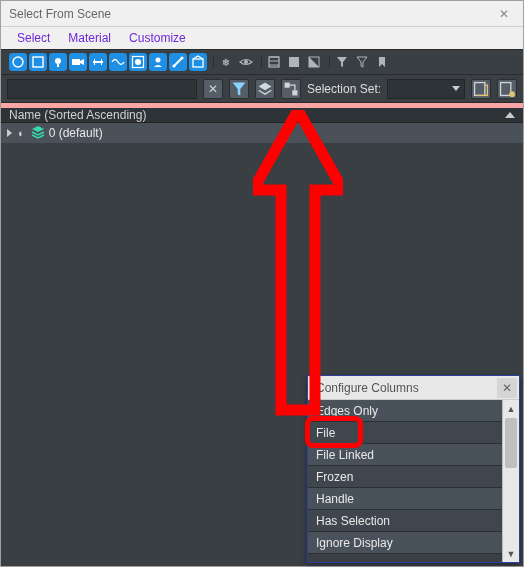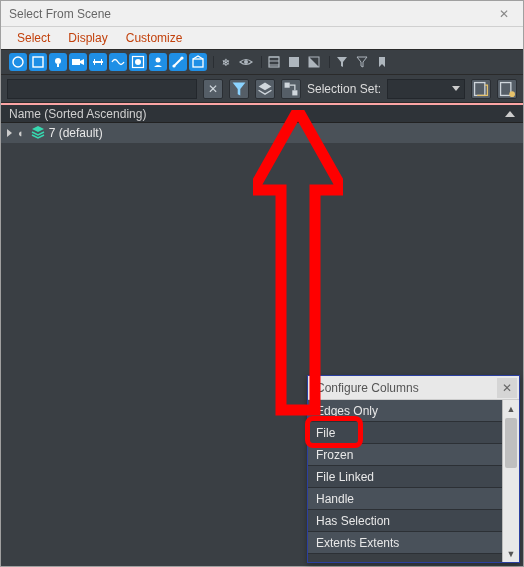--- a/index.html
+++ b/index.html
@@ -53,21 +53,21 @@
     width:34px; height:22px;
     display:flex;align-items:center;justify-content:center;
     color:#888;
   }
   .menubar{
     height:22px;
     display:flex;
     align-items:center;
     gap:18px;
     padding:0 16px;
-    color:#c2410c;
+    color:#6d28d9;
   }
   .menubar span{line-height:22px;}
   
   .client{
     flex:1;
     background:var(--dark-bg);
     display:flex;
     flex-direction:column;
     color:var(--txt);
   }
@@ -141,21 +141,21 @@
   }
   .combo .tri{
     width:0;height:0;
     border-left:4px solid transparent;
     border-right:4px solid transparent;
     border-top:5px solid #ccc;
   }
   .colhdr{
     height:20px;
     background:var(--dark-header);
-    border-top:2px solid #fca5a5;
+    border-top:5px solid #fca5a5;
     border-bottom:1px solid #222;
     display:flex;align-items:center;justify-content:space-between;
     padding:0 8px;
     color:#d0d0d0;
     font-size:12px;
   }
   .colhdr .tri{
     width:0;height:0;
     border-left:5px solid transparent;
     border-right:5px solid transparent;
@@ -270,21 +270,21 @@
 
   <div class="titlebar">
     <span>Select From Scene</span>
     <div class="title-close">
       <span>✕</span>
     </div>
   </div>
 
   <div class="menubar">
     <span>Select</span>
-    <span>Display</span>
+    <span>Material</span>
     <span>Customize</span>
   </div>
 
   <div class="client">
 
     <div class="toolbar">
       <div class="tb-group">
         <div class="ibtn sel">
           <svg viewBox="0 0 14 14">
               <circle cx="7" cy="7" r="5" fill="none" stroke="#fff" stroke-width="1.4"></circle>
@@ -446,21 +446,21 @@
       <div class="tree-row">
         <div class="exp"></div>
         <span class="eye">◐</span>
         <span class="layers-icon">
           <svg width="14" height="14" viewBox="0 0 14 14">
               <path d="M7 1 L13 4 L7 7 L1 4 Z" fill="#36d9b0"></path>
               <path d="M1 7 L7 10 L13 7" fill="none" stroke="#36d9b0" stroke-width="1.5"></path>
               <path d="M1 10 L7 13 L13 10" fill="none" stroke="#36d9b0" stroke-width="1.5"></path>
             </svg>
         </span>
-        <span>7 (default)</span>
+        <span>0 (default)</span>
       </div>
     </div>
 
   </div>
 </div>
 
 <div class="popup">
   <div class="popup-hdr">
     <span>Configure Columns</span>
     <div class="popup-close">
@@ -469,33 +469,33 @@
   </div>
   <div class="list-wrap">
     <div class="list">
       <div class="list-item">
           <span>Edges Only</span>
         </div>
       <div class="list-item">
           <span>File</span>
         </div>
       <div class="list-item">
+          <span>File Linked</span>
+        </div>
+      <div class="list-item">
           <span>Frozen</span>
         </div>
       <div class="list-item">
-          <span>File Linked</span>
-        </div>
-      <div class="list-item">
           <span>Handle</span>
         </div>
       <div class="list-item">
           <span>Has Selection</span>
         </div>
       <div class="list-item">
-          <span>Extents Extents</span>
+          <span>Ignore Display</span>
         </div>
     </div>
     <div class="scrollbar">
       <div class="up">▲</div>
       <div class="thumb"></div>
       <div class="dn">▼</div>
     </div>
   </div>
 </div>
 

